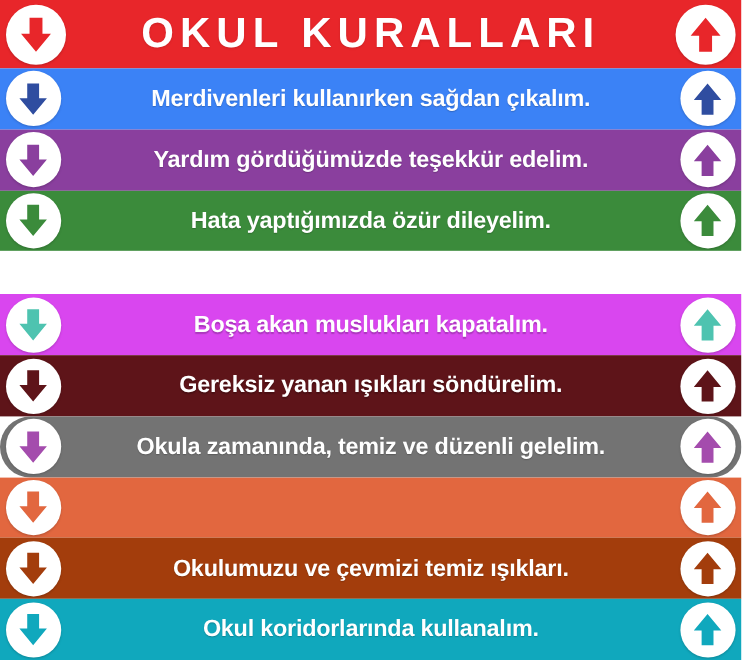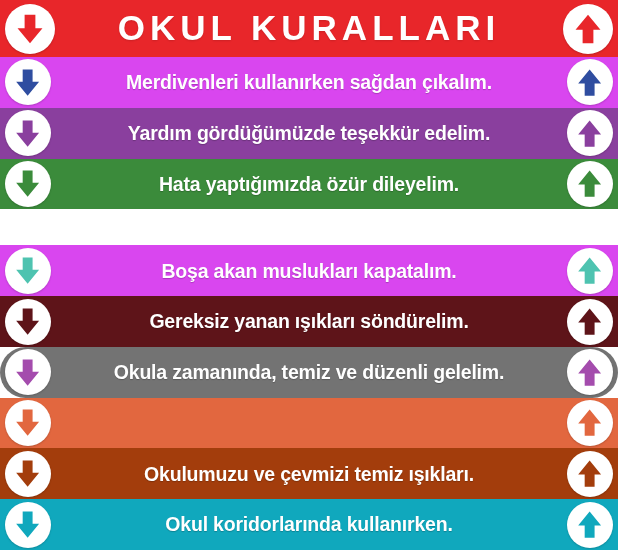--- a/index.html
+++ b/index.html
@@ -102,21 +102,21 @@
     <span class="icon-slot right">
       <span class="arrow-circle">
         <svg viewBox="0 0 24 24" aria-hidden="true">
           <path class="arrow-path" d="M12 2 L20.8 12.6 L15.8 12.6 L15.8 22 L8.2 22 L8.2 12.6 L3.2 12.6 Z" fill="#e8262a"></path>
         </svg>
       </span>
     </span>
   </div>
 
   <div id="rules-container" style="display:contents">
-  <div class="band rule-band" style="background: #d946ef;">
+  <div class="band rule-band" style="background: #3b82f6;">
     <span class="icon-slot left">
       <span class="arrow-circle">
         <svg viewBox="0 0 24 24" aria-hidden="true">
           <path class="arrow-path" d="M12 22 L3.2 11.4 L8.2 11.4 L8.2 2 L15.8 2 L15.8 11.4 L20.8 11.4 Z" fill="#2f4da0"></path>
         </svg>
       </span>
     </span>
     <div class="band-text">Merdivenleri kullanırken sağdan çıkalım.</div>
     <span class="icon-slot right">
       <span class="arrow-circle">
@@ -253,21 +253,21 @@
   </div>
 
   <div class="band rule-band" style="background: rgb(16, 168, 189);">
     <span class="icon-slot left">
       <span class="arrow-circle">
         <svg viewBox="0 0 24 24" aria-hidden="true">
           <path class="arrow-path" d="M12 22 L3.2 11.4 L8.2 11.4 L8.2 2 L15.8 2 L15.8 11.4 L20.8 11.4 Z" fill="#10a8bd"></path>
         </svg>
       </span>
     </span>
-    <div class="band-text">Okul koridorlarında kullanırken.</div>
+    <div class="band-text">Okul koridorlarında kullanalım.</div>
     <span class="icon-slot right">
       <span class="arrow-circle">
         <svg viewBox="0 0 24 24" aria-hidden="true">
           <path class="arrow-path" d="M12 2 L20.8 12.6 L15.8 12.6 L15.8 22 L8.2 22 L8.2 12.6 L3.2 12.6 Z" fill="#10a8bd"></path>
         </svg>
       </span>
     </span>
   </div>
 </div>
 

